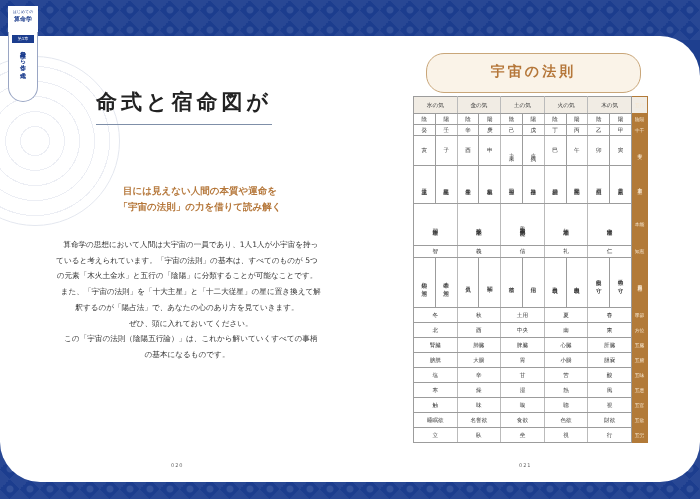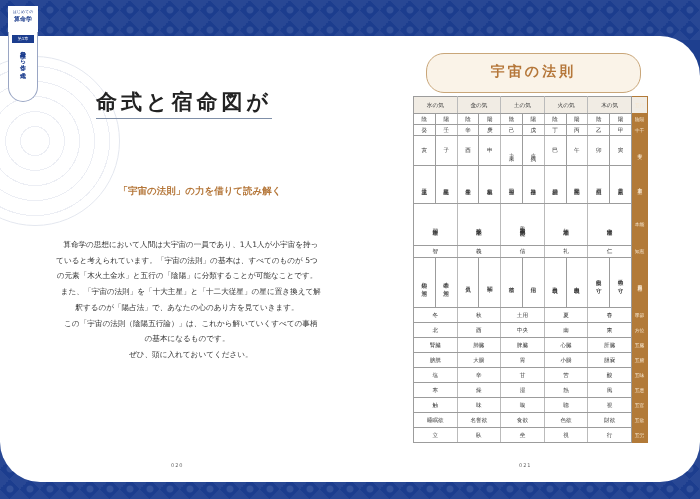--- a/index.html
+++ b/index.html
@@ -50,21 +50,21 @@
   }
   .side-tab .vtitle {
     writing-mode: vertical-rl; font-size: 6px; color: #1c3d8e; font-weight: bold;
     margin-top: 4px; line-height: 8px; height: 50px;
   }
 
   .title-block { position: absolute; left: 96px; top: 88px; width: 180px; }
   .title-line {
     font-family: "DejaVu Sans", sans-serif; font-size: 21px; font-weight: bold;
     color: #222; letter-spacing: 4px; line-height: 28px;
-    border-bottom: 1.5px solid #7f8fa8; padding-bottom: 2px; margin-bottom: 6px;
+    border-bottom: 1.5px solid #7f8fa8; padding-bottom: 8px; margin-bottom: 6px;
     display: inline-block;
   }
   .lead {
     position: absolute; left: 80px; top: 183px; width: 240px; text-align: center;
     color: #b5773a; font-size: 9.5px; line-height: 16px; font-weight: bold;
   }
   .body-text {
     position: absolute; left: 53px; top: 237px; width: 268px;
     font-size: 7.6px; line-height: 15.7px; color: #333;
   }
@@ -116,28 +116,29 @@
   </div>
   <div class="chap">第1章</div>
   <div class="vtitle">生年月日から作る命式</div>
 </div>
 
 <div class="title-block">
   <div class="title-line">命式と宿命図が</div><br>
 </div>
 
 <div class="lead">
+  <div>目には見えない人間の本質や運命を</div>
   <div>「宇宙の法則」の力を借りて読み解く</div>
 </div>
 
 <div class="body-text">
   <p class="ind">算命学の思想において人間は大宇宙の一員であり、1人1人が小宇宙を持っていると考えられています。「宇宙の法則」の基本は、すべてのものが 5つの元素「木火土金水」と五行の「陰陽」に分類することが可能なことです。</p>
   <p class="ind">また、「宇宙の法則」を「十大主星」と「十二大従星」の星に置き換えて解釈するのが「陽占法」で、あなたの心のあり方を見ていきます。</p>
+  <p class="ind">ぜひ、頭に入れておいてください。</p>
   <p class="ind">この「宇宙の法則（陰陽五行論）」は、これから解いていくすべての事柄の基本になるものです。</p>
-  <p class="ind">ぜひ、頭に入れておいてください。</p>
 </div>
 
 <div class="page-num" style="left:171px">020</div>
 <div class="page-num" style="left:519px">021</div>
 
 <div class="pill">宇宙の法則</div>
 
 <table class="rule">
   <tbody>
       <tr class="hdr">

